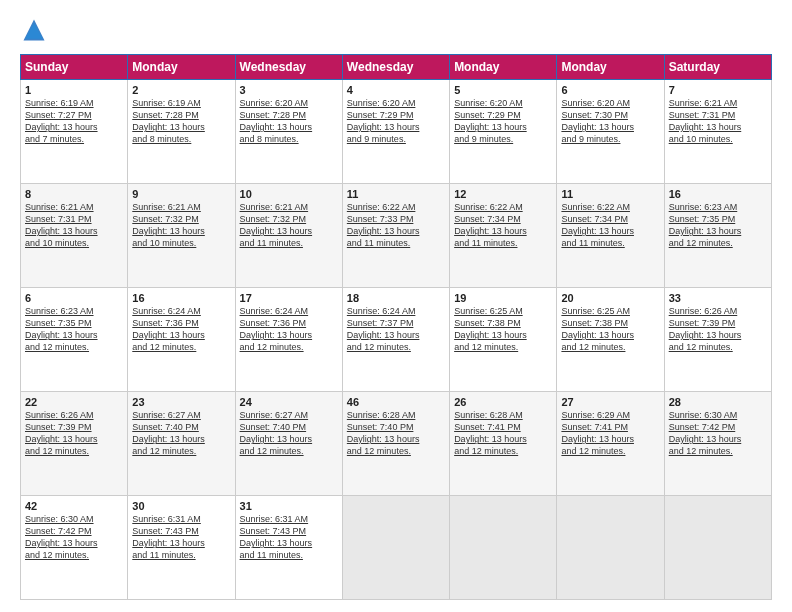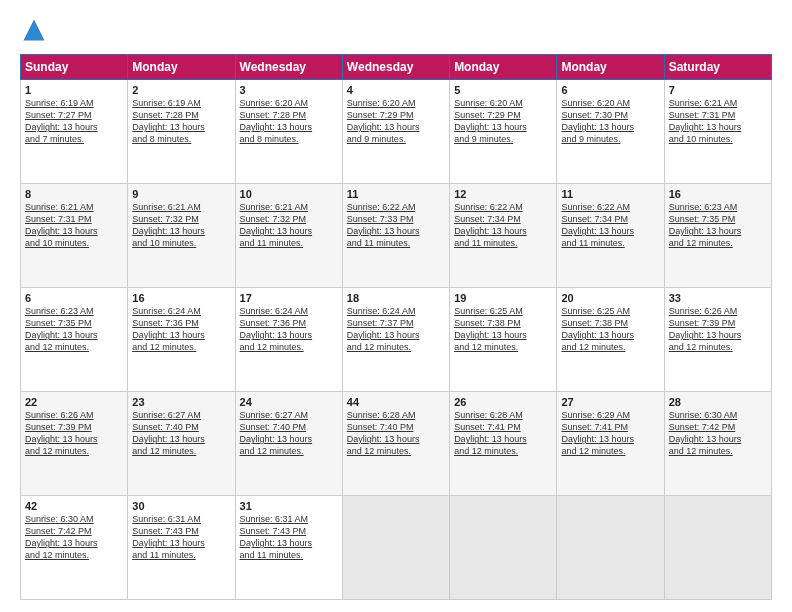--- a/index.html
+++ b/index.html
@@ -297,21 +297,21 @@
 and 12 minutes.</div>
           </td>
           <td>
             <span class="day-num">24</span>
             <div class="day-info" style="white-space: pre-line;">Sunrise: 6:27 AM
 Sunset: 7:40 PM
 Daylight: 13 hours
 and 12 minutes.</div>
           </td>
           <td>
-            <span class="day-num">44</span>
+            <span class="day-num">46</span>
             <div class="day-info" style="white-space: pre-line;">Sunrise: 6:28 AM
 Sunset: 7:40 PM
 Daylight: 13 hours
 and 12 minutes.</div>
           </td>
           <td>
             <span class="day-num">26</span>
             <div class="day-info" style="white-space: pre-line;">Sunrise: 6:28 AM
 Sunset: 7:41 PM
 Daylight: 13 hours

